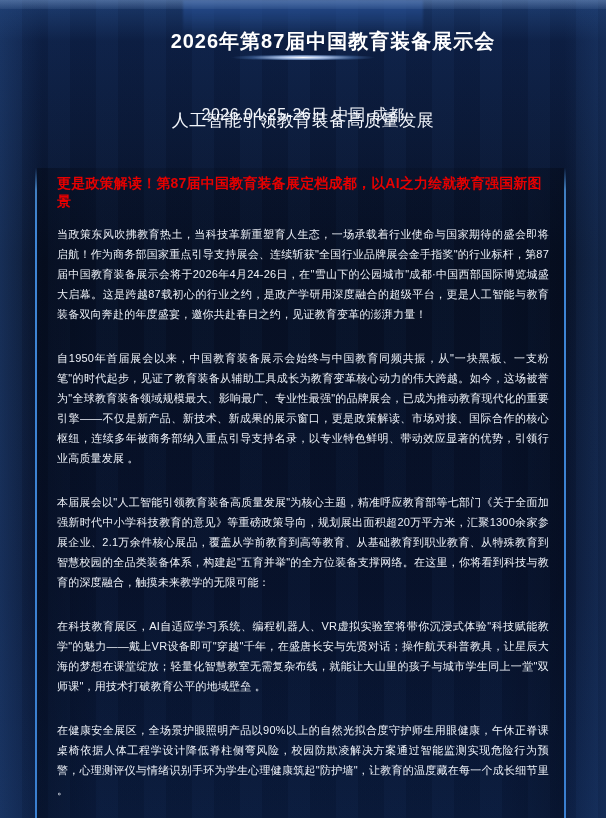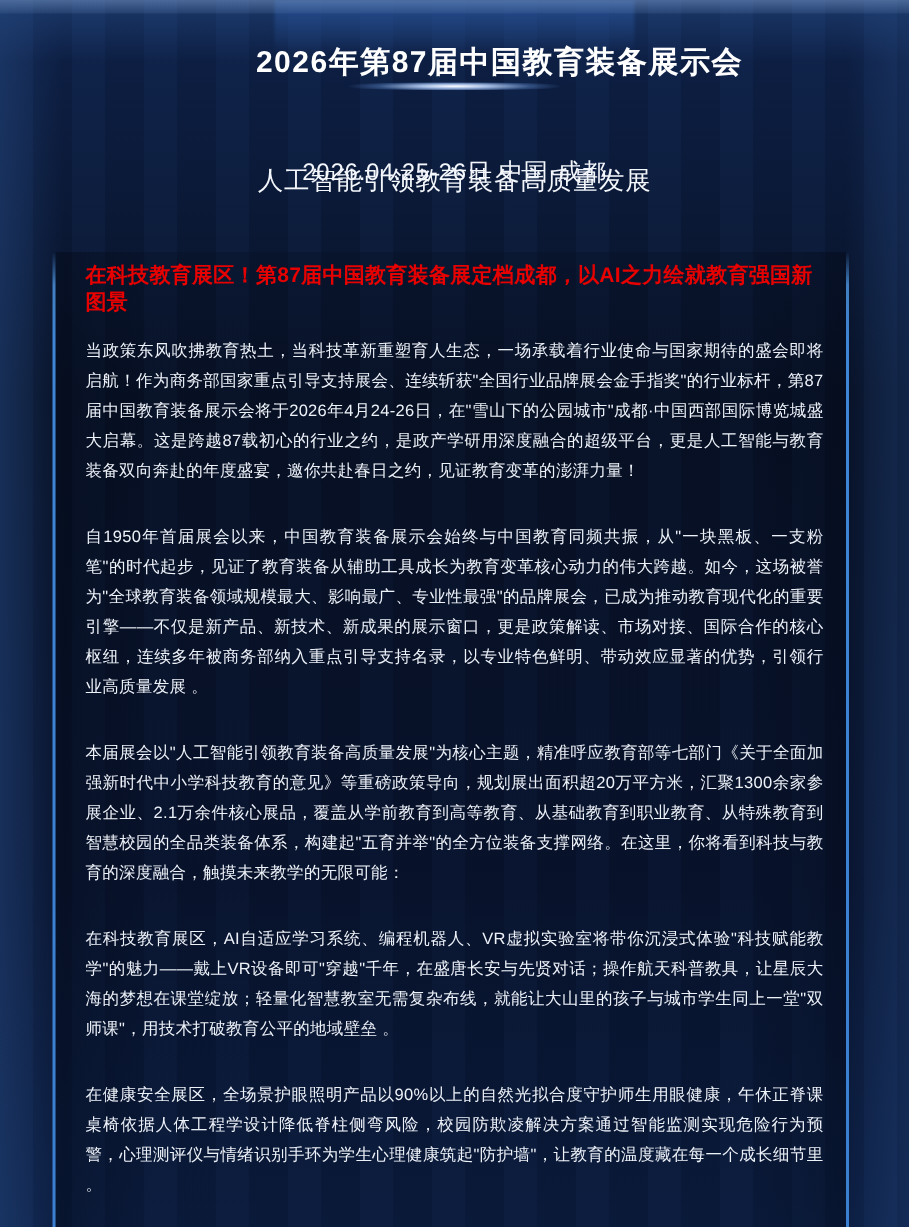--- a/index.html
+++ b/index.html
@@ -47,19 +47,19 @@
 <div class="page-title">2026年第87届中国教育装备展示会</div>
 <div class="title-divider"></div>
 <div class="event-subtitle">人工智能引领教育装备高质量发展</div>
 <div class="event-date">2026.04.25-26日 中国·成都</div>
 
 <div class="frame-panel"></div>
 <div class="frame-line left"></div>
 <div class="frame-line right"></div>
 
 <div class="article">
-  <div class="article-highlight">在科技教育展区！第87届中国教育装备展定档成都，以AI之力绘就教育强国新图景</div>
+  <div class="article-highlight">更是政策解读！第87届中国教育装备展定档成都，以AI之力绘就教育强国新图景</div>
   <p>当政策东风吹拂教育热土，当科技革新重塑育人生态，一场承载着行业使命与国家期待的盛会即将启航！作为商务部国家重点引导支持展会、连续斩获"全国行业品牌展会金手指奖"的行业标杆，第87届中国教育装备展示会将于2026年4月24-26日，在"雪山下的公园城市"成都·中国西部国际博览城盛大启幕。这是跨越87载初心的行业之约，是政产学研用深度融合的超级平台，更是人工智能与教育装备双向奔赴的年度盛宴，邀你共赴春日之约，见证教育变革的澎湃力量！</p>
   <p>自1950年首届展会以来，中国教育装备展示会始终与中国教育同频共振，从"一块黑板、一支粉笔"的时代起步，见证了教育装备从辅助工具成长为教育变革核心动力的伟大跨越。如今，这场被誉为"全球教育装备领域规模最大、影响最广、专业性最强"的品牌展会，已成为推动教育现代化的重要引擎——不仅是新产品、新技术、新成果的展示窗口，更是政策解读、市场对接、国际合作的核心枢纽，连续多年被商务部纳入重点引导支持名录，以专业特色鲜明、带动效应显著的优势，引领行业高质量发展 。</p>
   <p>本届展会以"人工智能引领教育装备高质量发展"为核心主题，精准呼应教育部等七部门《关于全面加强新时代中小学科技教育的意见》等重磅政策导向，规划展出面积超20万平方米，汇聚1300余家参展企业、2.1万余件核心展品，覆盖从学前教育到高等教育、从基础教育到职业教育、从特殊教育到智慧校园的全品类装备体系，构建起"五育并举"的全方位装备支撑网络。在这里，你将看到科技与教育的深度融合，触摸未来教学的无限可能：</p>
   <p>在科技教育展区，AI自适应学习系统、编程机器人、VR虚拟实验室将带你沉浸式体验"科技赋能教学"的魅力——戴上VR设备即可"穿越"千年，在盛唐长安与先贤对话；操作航天科普教具，让星辰大海的梦想在课堂绽放；轻量化智慧教室无需复杂布线，就能让大山里的孩子与城市学生同上一堂"双师课"，用技术打破教育公平的地域壁垒 。</p>
   <p>在健康安全展区，全场景护眼照明产品以90%以上的自然光拟合度守护师生用眼健康，午休正脊课桌椅依据人体工程学设计降低脊柱侧弯风险，校园防欺凌解决方案通过智能监测实现危险行为预警，心理测评仪与情绪识别手环为学生心理健康筑起"防护墙"，让教育的温度藏在每一个成长细节里 。</p>
 </div>
 
 </body></html>

